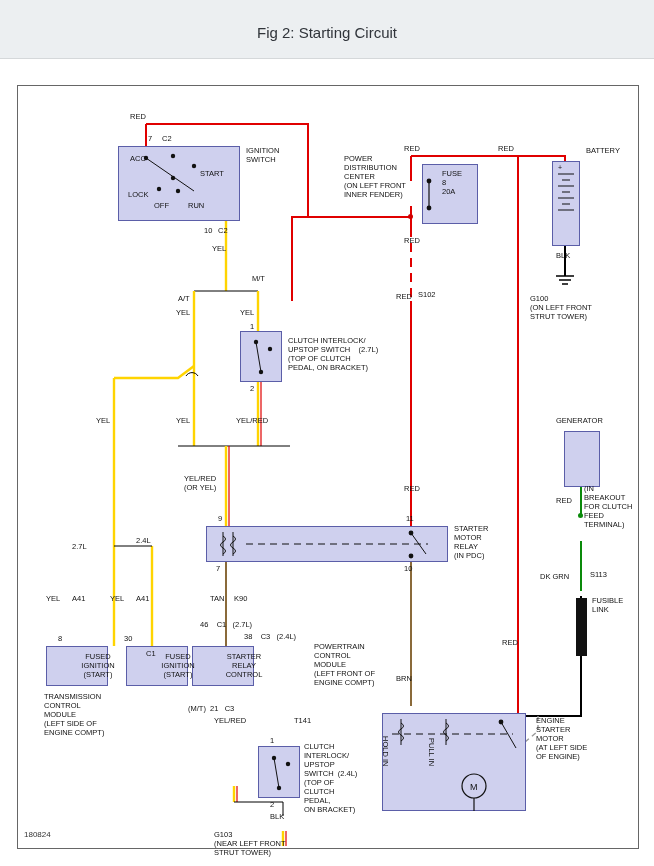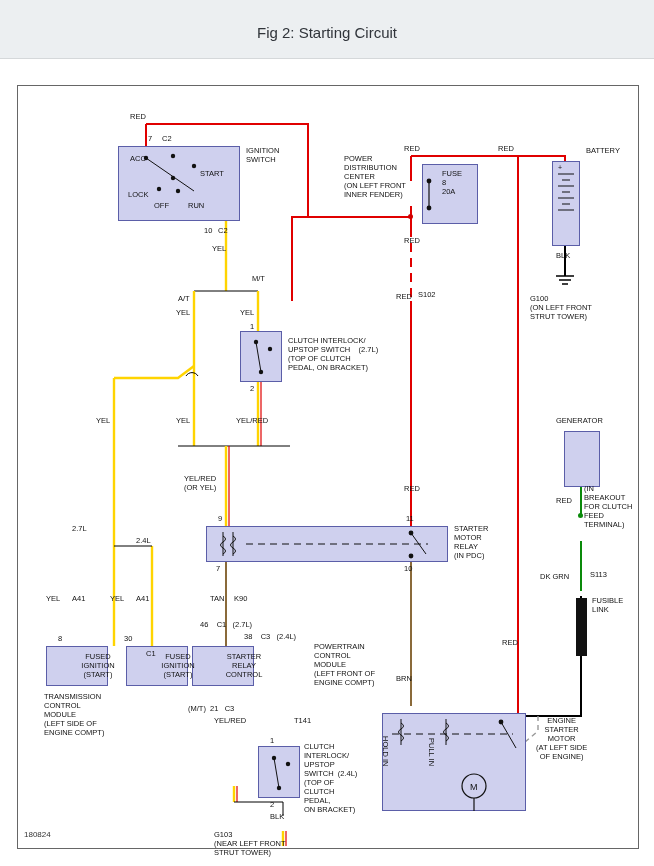--- a/index.html
+++ b/index.html
@@ -253,21 +253,21 @@
   <div class="lbl" style="left:538px;top:410px;">RED</div>
   <div class="lbl" style="left:522px;top:486px;">DK GRN</div>
   <div class="lbl" style="left:572px;top:484px;">S113</div>
   <div class="lbl" style="left:574px;top:510px;">FUSIBLE
 LINK</div>
   <div class="lbl" style="left:484px;top:552px;">RED</div>
   <div class="lbl" style="left:378px;top:552px;margin-top:36px;">BRN</div>
 
   <div class="lbl" style="left:192px;top:508px;">TAN</div>
   <div class="lbl" style="left:216px;top:508px;">K90</div>
-  <div class="lbl" style="left:54px;top:438px;">2.7L</div>
+  <div class="lbl" style="left:54px;top:456px;">2.7L</div>
   <div class="lbl" style="left:118px;top:450px;">2.4L</div>
   <div class="lbl" style="left:28px;top:508px;">YEL</div>
   <div class="lbl" style="left:54px;top:508px;">A41</div>
   <div class="lbl" style="left:92px;top:508px;">YEL</div>
   <div class="lbl" style="left:118px;top:508px;">A41</div>
 
   <div class="lbl" style="left:40px;top:548px;">8</div>
   <div class="lbl c" style="left:30px;top:566px;width:58px;">FUSED
 IGNITION
 (START)</div>
@@ -304,21 +304,21 @@
 (TOP OF
 CLUTCH
 PEDAL,
 ON BRACKET)</div>
   <div class="lbl" style="left:252px;top:714px;">2</div>
   <div class="lbl" style="left:252px;top:726px;">BLK</div>
   <div class="lbl" style="left:196px;top:744px;">G103
 (NEAR LEFT FRONT
 STRUT TOWER)</div>
 
-  <div class="lbl" style="left:518px;top:630px;text-align:center;">ENGINE
+  <div class="lbl" style="left:518px;top:630px;">ENGINE
 STARTER
 MOTOR
 (AT LEFT SIDE
 OF ENGINE)</div>
   <div class="lbl" style="left:372px;top:650px;transform:rotate(90deg);transform-origin:left top;">HOLD IN</div>
   <div class="lbl" style="left:418px;top:652px;transform:rotate(90deg);transform-origin:left top;">PULL IN</div>
 
   <div class="lbl" style="left:6px;top:744px;font-size:8px;color:#333;">180824</div>
 </div>
 

